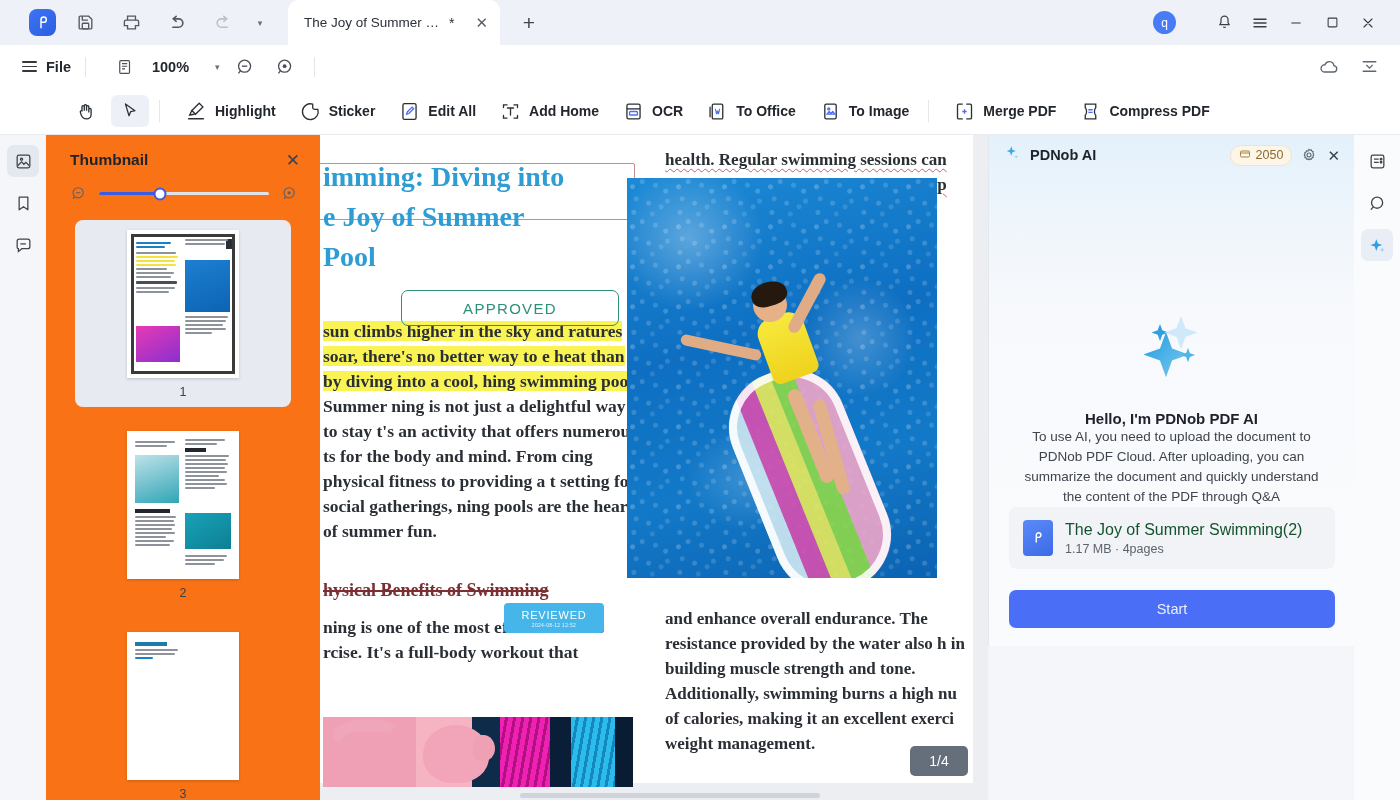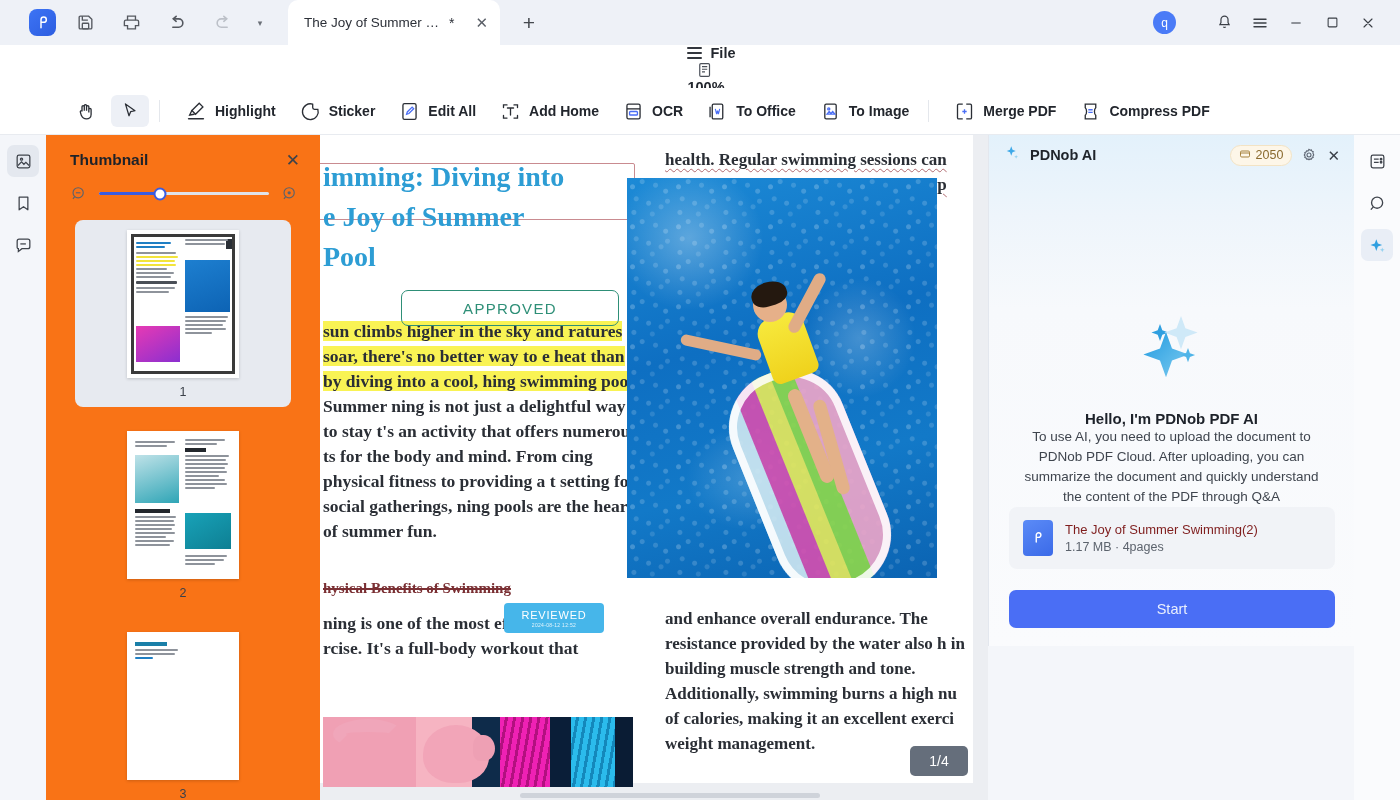--- a/index.html
+++ b/index.html
@@ -57,21 +57,21 @@
     margin-right: 30px;
   }
   .win-btn {
     width: 36px; height: 36px; display: flex; align-items: center; justify-content: center;
     color: #3a3f46;
   }
 
   
   .menubar {
     position: absolute; top: 45px; left: 0; width: 1400px; height: 43px;
-    background: #fff; display: flex; align-items: center; flex-direction: column;
+    background: #fff; display: flex; align-items: center;
   }
   .file-btn { display: flex; align-items: center; margin-left: 22px; gap: 9px; }
   .hamburger { display: flex; flex-direction: column; gap: 3px; }
   .hamburger i { display: block; width: 15px; height: 1.8px; background: #33373e; border-radius: 1px; }
   .file-label { font-size: 14.5px; color: #23272e; font-weight: bold; }
   .vsep { width: 1px; height: 20px; background: #e2e5eb; margin: 0 14px; }
   .zoom-val { font-size: 14.5px; color: #23272e; font-weight: bold; margin-left: 12px; }
   .zoom-caret { margin-left: 26px; color: #6b7078; font-size: 9px; }
   .zoom-btn { width: 30px; height: 30px; display: flex; align-items: center; justify-content: center; margin-left: 10px; color: #4b5059; }
 
@@ -191,21 +191,21 @@
     display: flex; align-items: center; justify-content: center;
     color: #2e8f77; font-size: 15px; letter-spacing: 1.3px;
   }
   .body-txt {
     font-family: "Liberation Serif", serif; font-weight: bold;
     font-size: 17.5px; line-height: 25px; color: #2a2e35;
   }
   .body-txt .mark { background: #f9f354; }
   .sec-head {
     font-family: "Liberation Serif", serif; font-weight: bold;
-    font-size: 15px; color: #7a2f33; text-decoration: line-through;
+    font-size: 18px; color: #7a2f33; text-decoration: line-through;
     text-decoration-color: #7a2f33; text-decoration-thickness: 1.6px;
   }
   .stamp-reviewed {
     position: absolute; left: 221px; top: 468px; width: 100px; height: 30px;
     background: #46b6ea; border-radius: 4px;
     display: flex; flex-direction: column; align-items: center; justify-content: center;
     color: #fff;
   }
   .stamp-reviewed .big { font-size: 11px; letter-spacing: .8px; }
   .stamp-reviewed .small { font-size: 5px; letter-spacing: .3px; opacity: .85; margin-top: 1px; }
@@ -349,21 +349,21 @@
     position: absolute; left: 20px; bottom: 77px; width: 326px; height: 62px;
     background: #f1f3f7; border-radius: 8px;
     display: flex; align-items: center; padding: 0 14px; gap: 12px;
   }
   .fileicon {
     width: 30px; height: 36px; border-radius: 4px;
     background: linear-gradient(150deg,#5b8bf7,#3b6ae8);
     display: flex; align-items: center; justify-content: center;
     color: #fff; font-size: 15px; font-weight: bold;
   }
-  .fname { font-size: 13px; color: #7f1d1d; }
+  .fname { font-size: 16px; color: #14532d; }
   .fmeta { font-size: 12.5px; color: #5c636d; margin-top: 3px; }
   .startbtn {
     position: absolute; left: 20px; bottom: 18px; width: 326px; height: 38px;
     background: #4a6ef5; border-radius: 7px; color: #e9effd;
     display: flex; align-items: center; justify-content: center;
     font-size: 14.5px;
   }
 
   
   .rrail {

